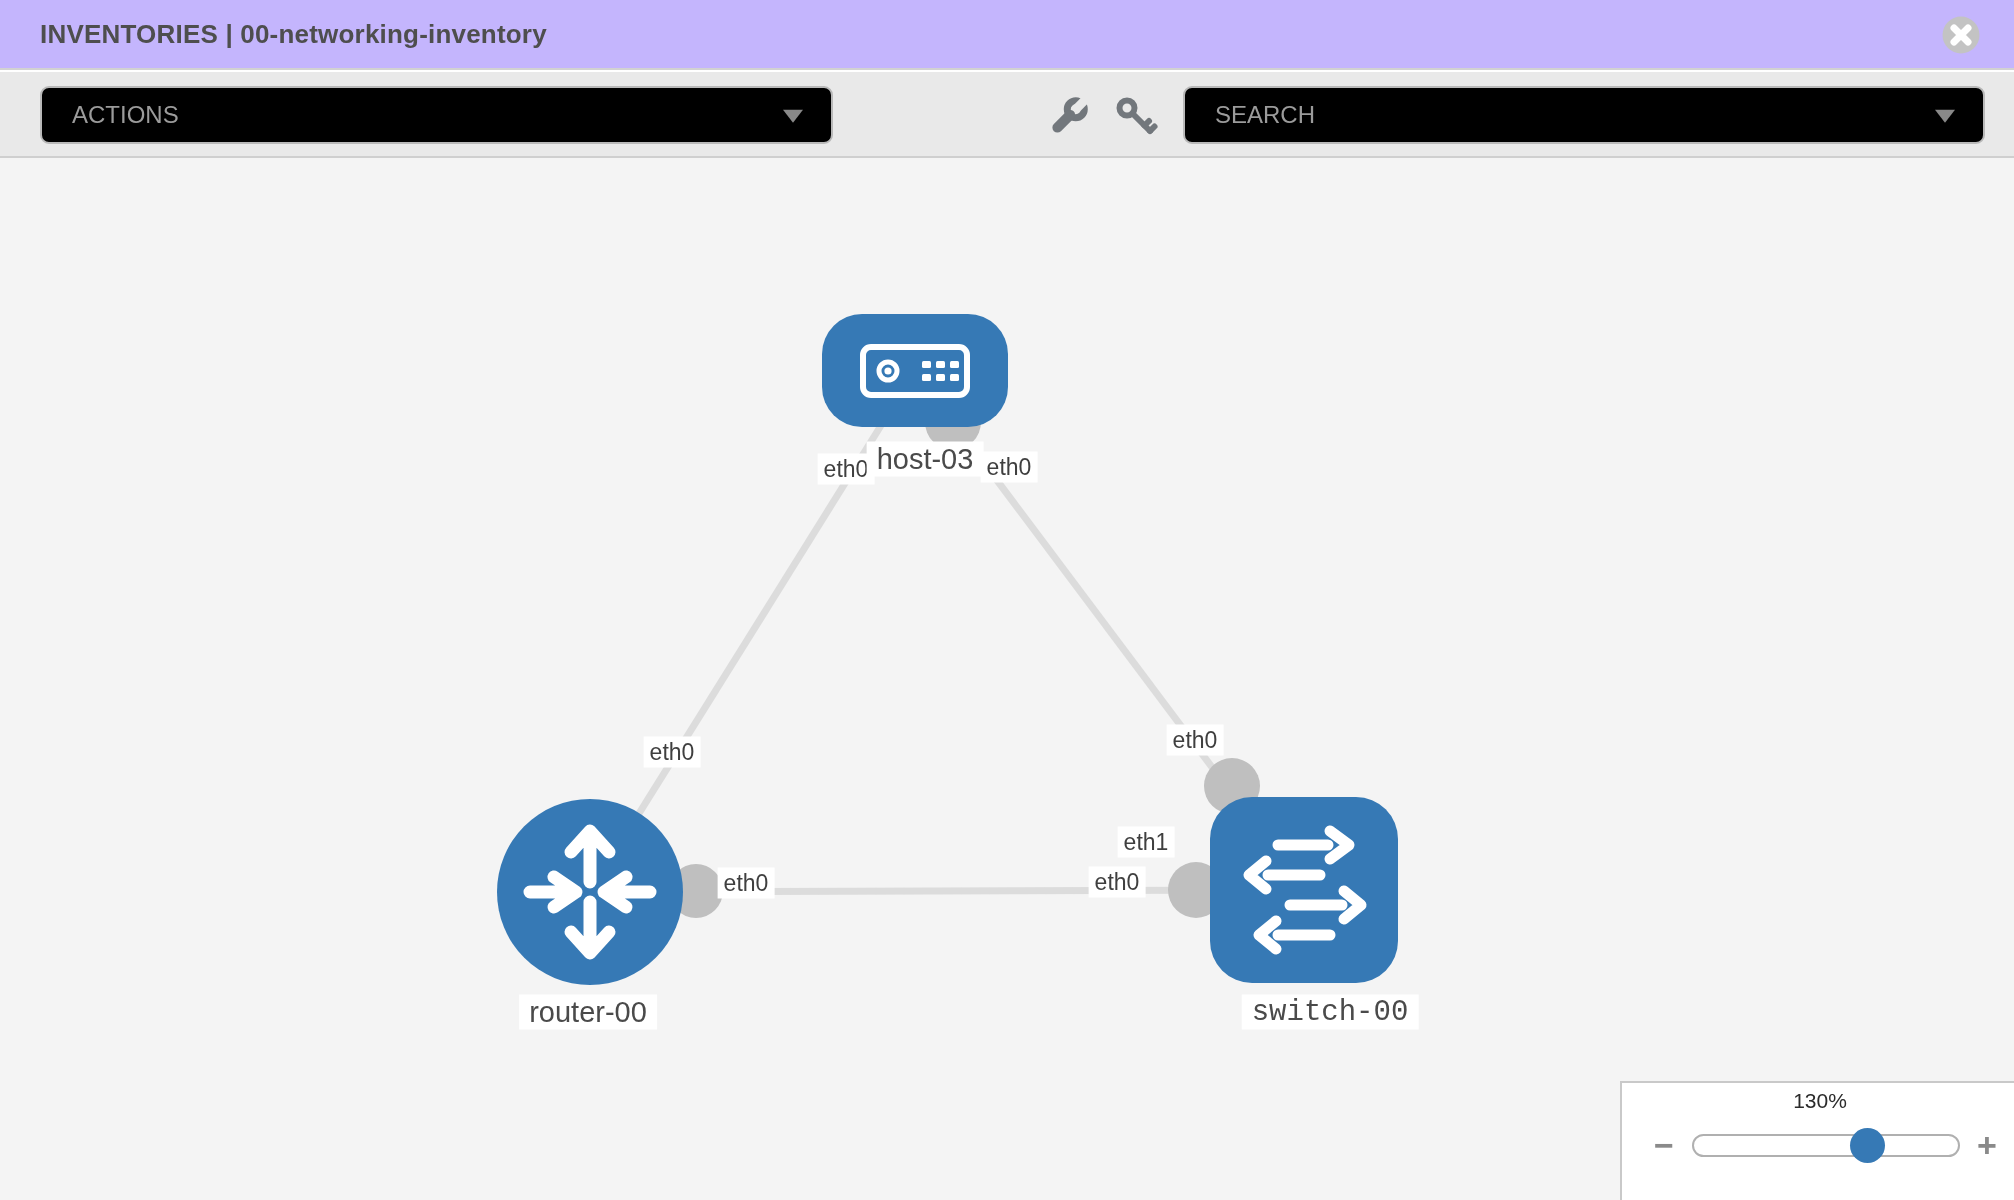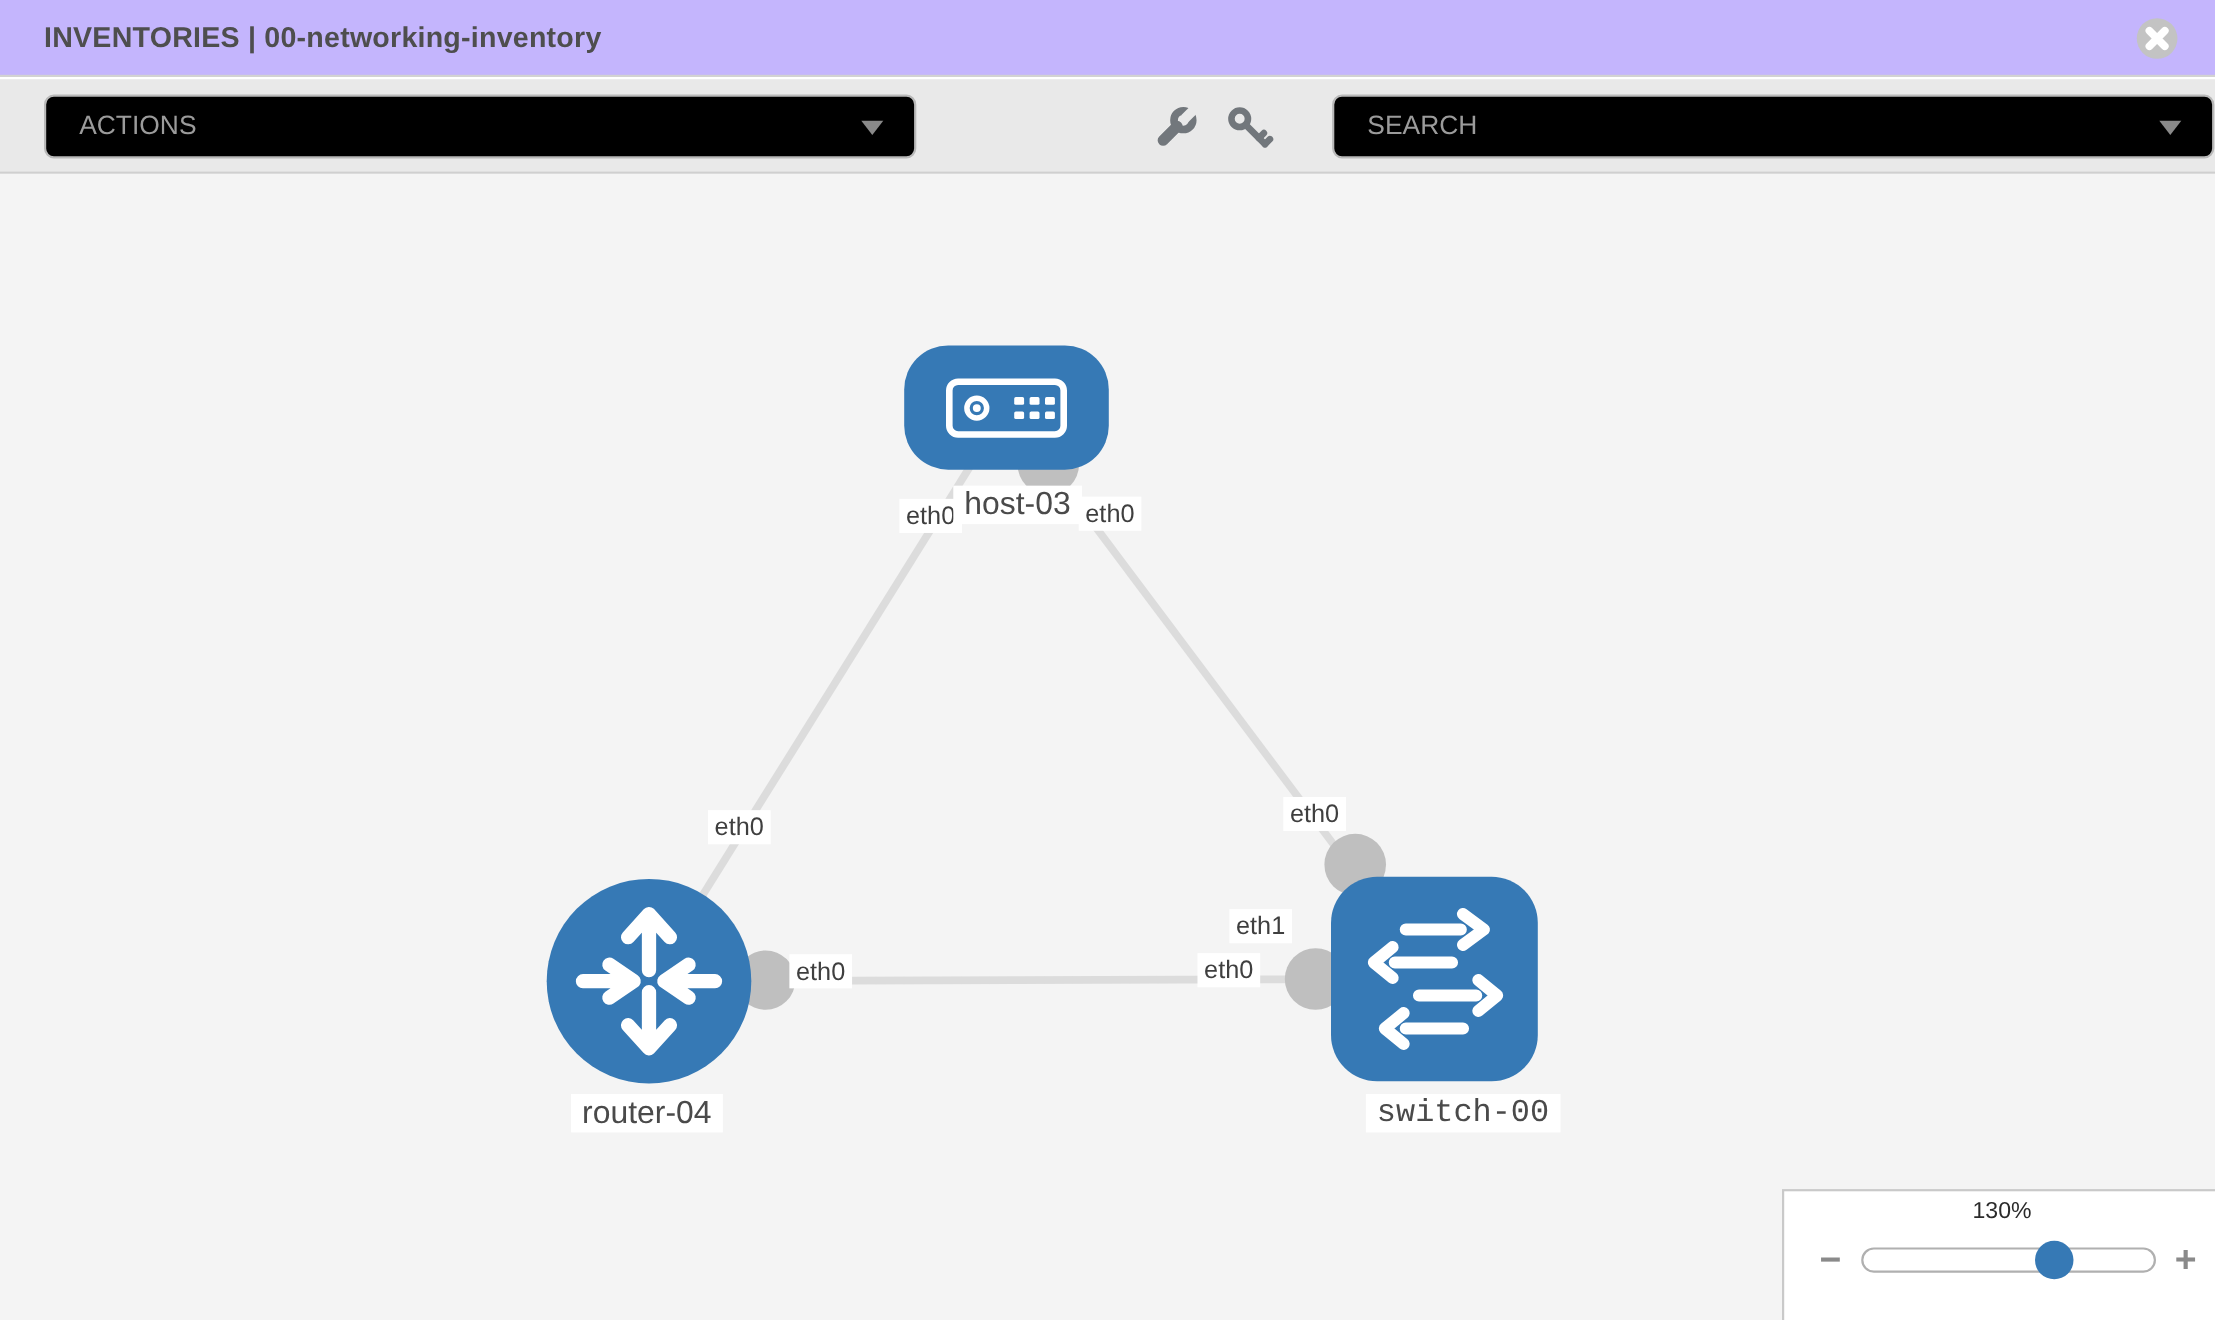--- a/index.html
+++ b/index.html
@@ -19,21 +19,21 @@
   .toolbar { position:absolute; left:0; top:72px; width:2014px; height:86px;
              background:#e9e9e9; border-bottom:2px solid #cfcfcf; }
   .select-box { position:absolute; top:14px; height:58px; background:#000000;
                 border:2px solid #b9b9b9; border-radius:9px; cursor:pointer; }
   .select-box .sel-label { position:absolute; left:30px; top:50%; transform:translateY(-50%);
                            font-size:24px; color:#9b9b9b; }
   .caret { position:absolute; right:28px; top:50%; transform:translateY(-40%);
            width:0; height:0; border-left:10px solid transparent;
            border-right:10px solid transparent; border-top:13px solid #898989; }
   .actions-box { left:40px; width:793px; }
-  .search-box  { left:1183px; width:802px;margin-left:28px; }
+  .search-box  { left:1183px; width:802px; }
   .tool-icon-btn { position:absolute; top:22px; width:46px; height:46px; border:none;
                    background:transparent; cursor:pointer; }
   .wrench-pos { left:1045px; }
   .key-pos    { left:1113px; }
 
   
   .canvas { position:absolute; left:0; top:158px; width:2014px; height:1042px;
             background:#f4f4f4; overflow:hidden;padding-left:33px; }
   .canvas svg.topo { position:absolute; left:0; top:0; z-index:1; }
   .iface-label { position:absolute; transform:translate(-50%,-50%); background:#fff;
@@ -159,21 +159,21 @@
 
     <div class="iface-label" style="left:846px;  top:311px;">eth0</div>
     <div class="iface-label" style="left:1009px; top:309px;">eth0</div>
     <div class="iface-label" style="left:672px;  top:594px;">eth0</div>
     <div class="iface-label" style="left:1195px; top:582px;">eth0</div>
     <div class="iface-label" style="left:746px;  top:725px;">eth0</div>
     <div class="iface-label iface-ghost" style="left:1117px; top:724px;">eth0</div>
     <div class="iface-label" style="left:1146px; top:684px;">eth1</div>
 
     <div class="node-label" style="left:925px;  top:301px;">host-03</div>
-    <div class="node-label" style="left:588px;  top:854px;">router-04</div>
+    <div class="node-label" style="left:588px;  top:854px;">router-00</div>
     <div class="node-label" style="left:1330px; top:854px;font-family:Liberation Mono, monospace;">switch-00</div>
   </div>
 
   <div class="zoom-panel">
     <div class="zoom-level">130%</div>
     <button class="zoom-btn zoom-minus">−</button>
     <div class="zoom-track"></div>
     <div class="zoom-knob"></div>
     <button class="zoom-btn zoom-plus">+</button>
   </div>

